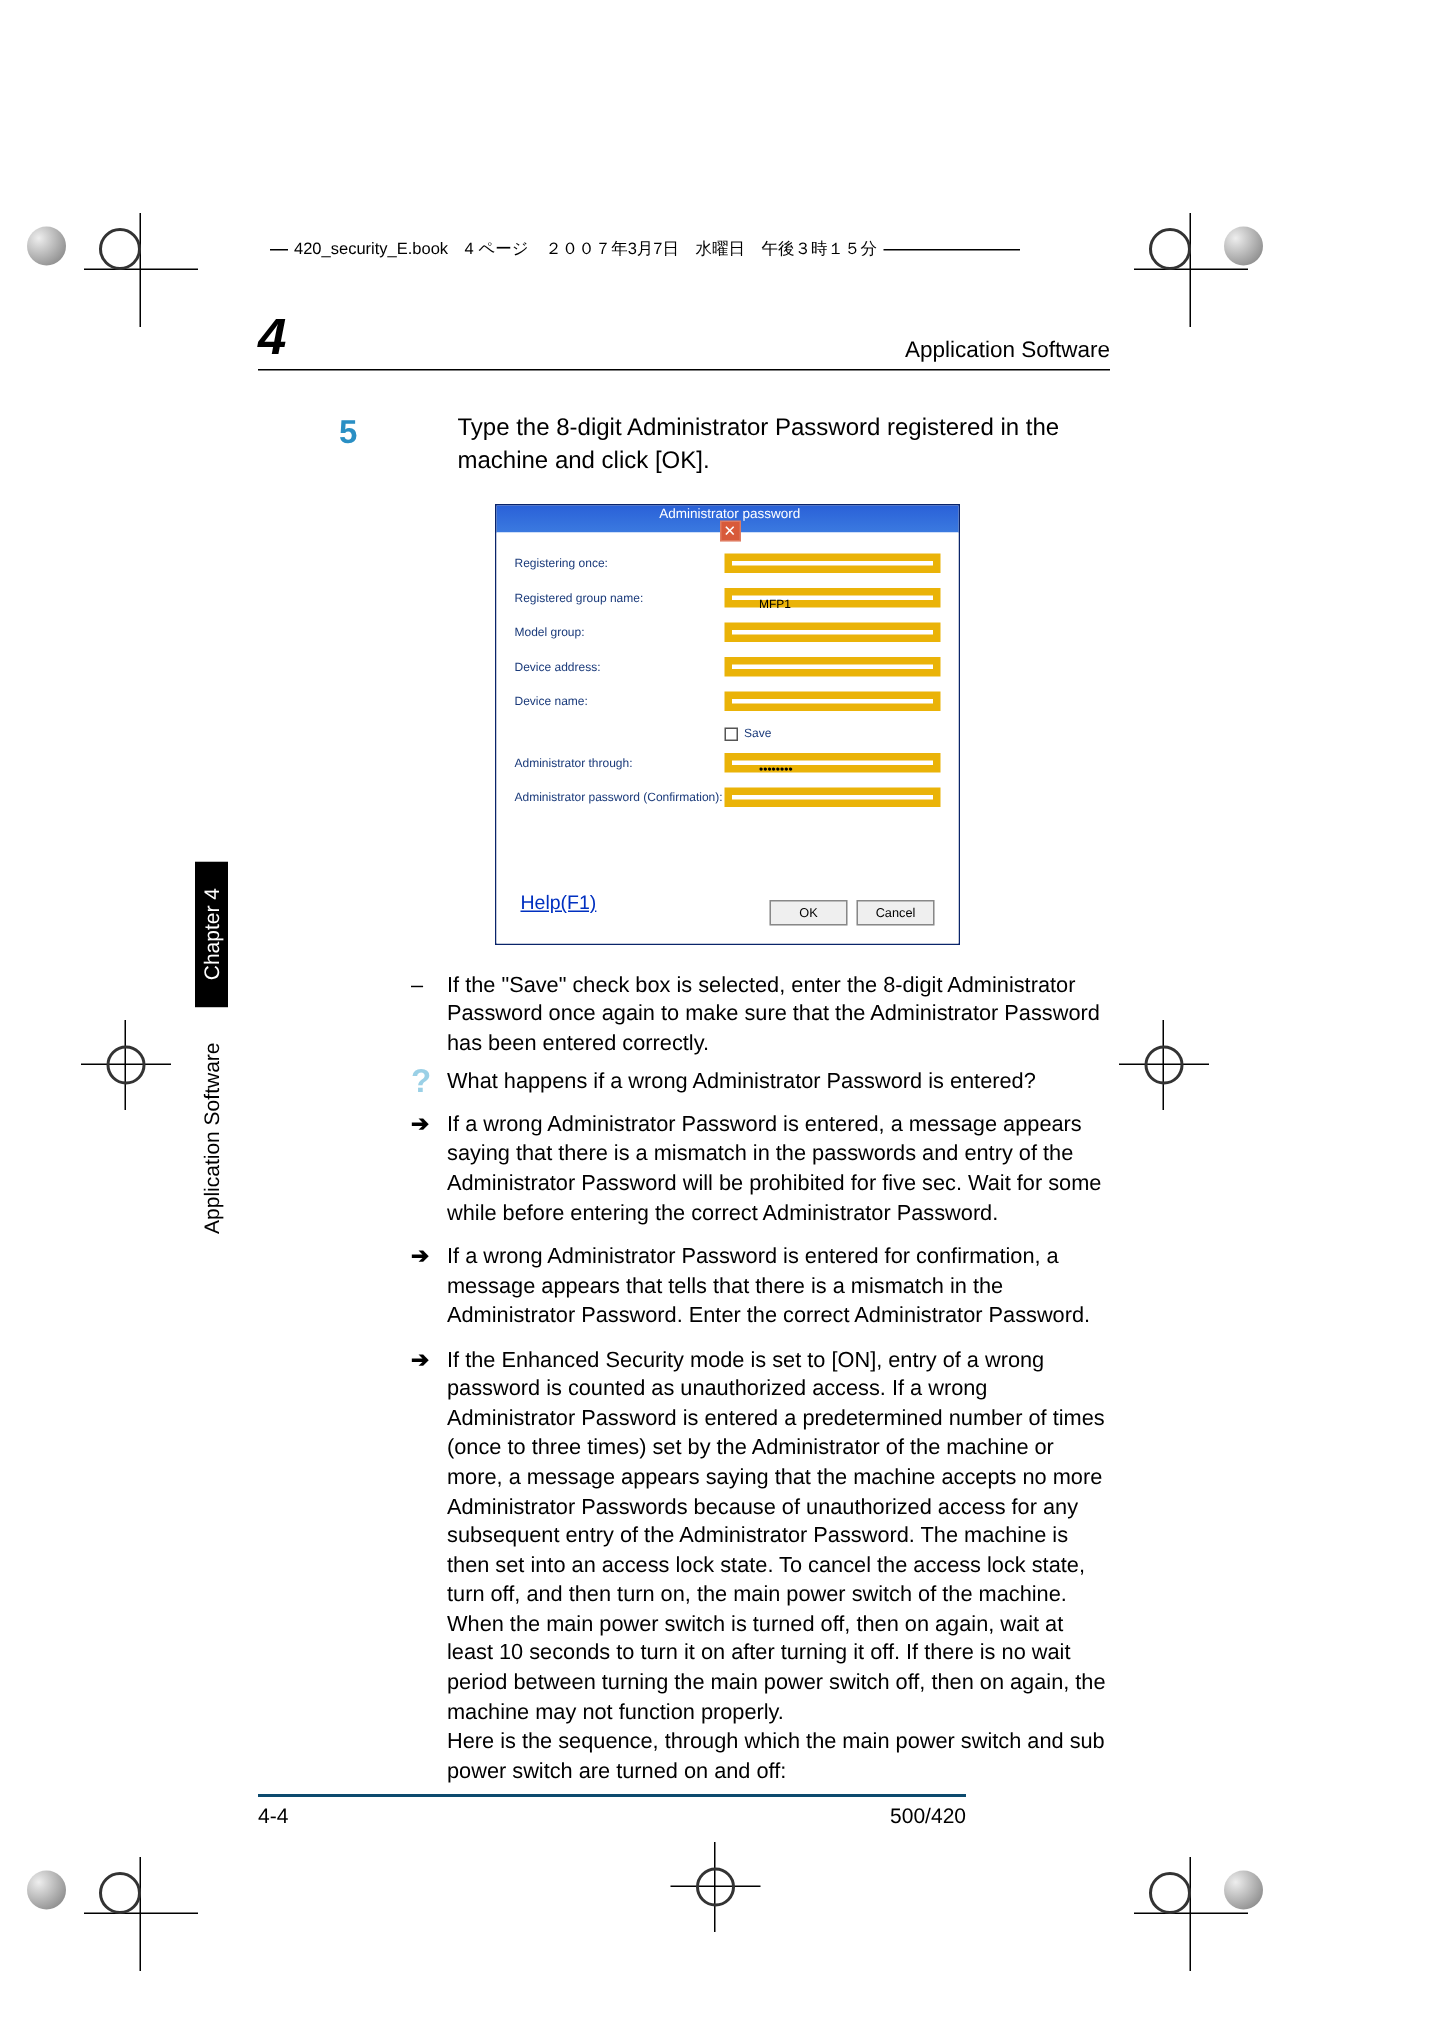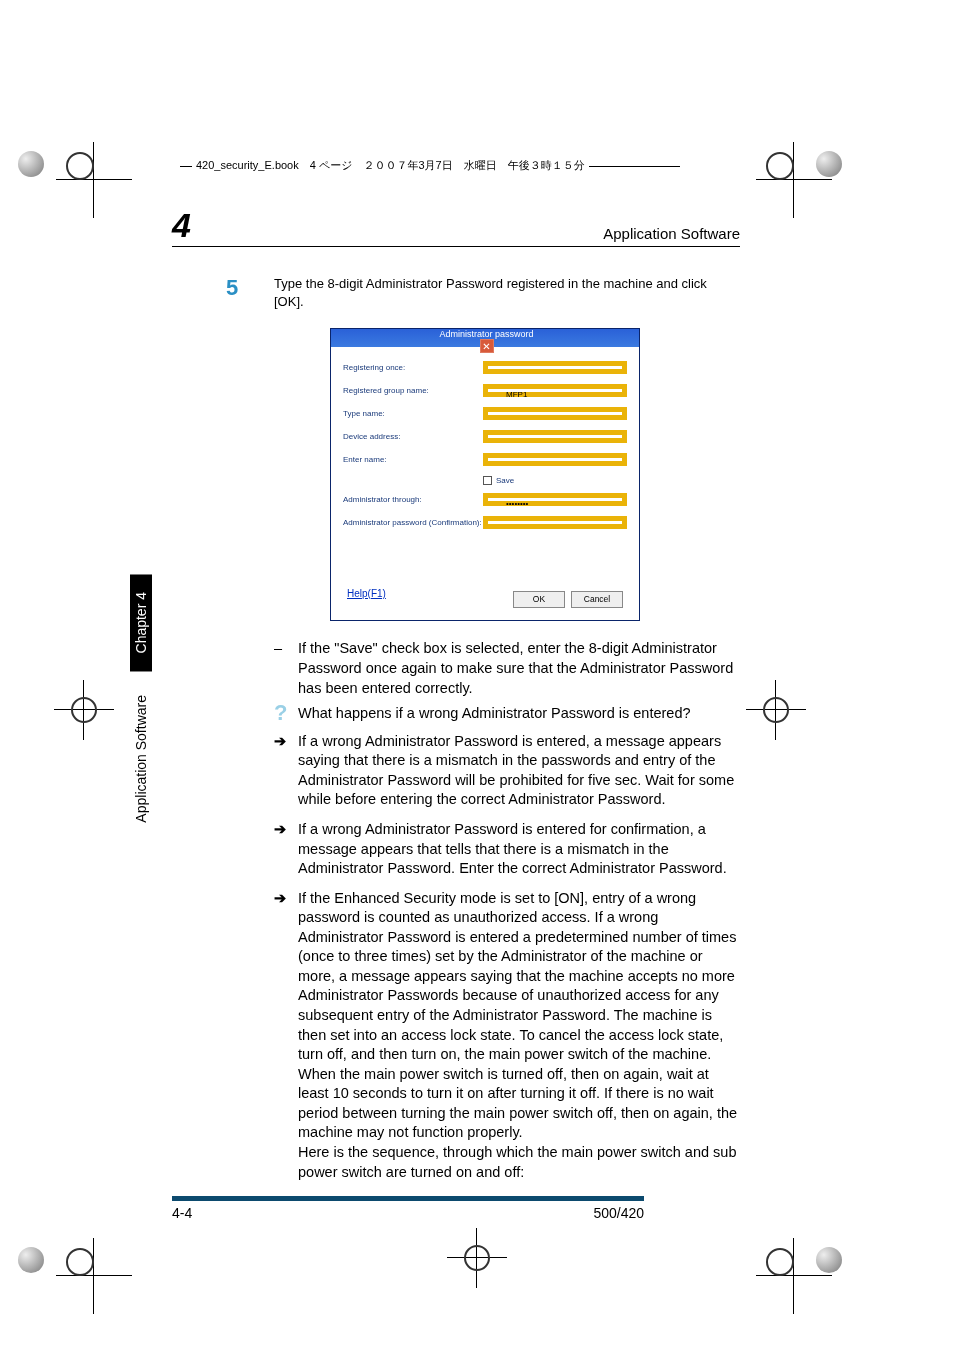--- a/index.html
+++ b/index.html
@@ -35,49 +35,49 @@
   .filepath { position:absolute; left:192px; top:158px; font-size:11px; background:#fff; padding:0 4px; }
 
   .content { position: absolute; left: 130px; top: 208px; width: 610px; }
 
   .header-row { display: flex; align-items: flex-end; justify-content: space-between; border-bottom: 1.5px solid #000; padding-bottom: 4px; margin-left: 42px; }
   .chnum { font-size: 34px; font-weight: bold; font-style: italic; color: #000; line-height: 1; }
   .section-title { font-size: 15px; }
 
   .step { display: flex; margin-top: 28px; margin-left: 96px; }
   .step-num { font-size: 22px; font-weight: bold; color: #2a8fc4; width: 48px; flex: 0 0 48px; }
-  .step-text { font-size: 13px; line-height: 1.35; }
+  .step-text { font-size: 16px; line-height: 1.35; margin-left: 31px; }
 
   
   .dialog-wrap { margin: 18px 0 18px 200px; width: 310px; font-size: 8.5px; border: 1px solid #0a246a; }
   .titlebar { display:flex; align-items:center; justify-content:space-between; height:18px; background: linear-gradient(#2a61d8,#3b7ae0); color:#fff; padding:0 3px 0 6px; font-size:9px;flex-direction:column; }
   .closebox { width:14px; height:14px; background:#d85a3a; color:#fff; text-align:center; line-height:13px; font-size:10px; border:1px solid #fff3; }
   .dlg-body { background:#fff; padding: 14px 12px 10px 12px; }
   .fld { display:flex; align-items:center; margin-bottom: 10px; }
   .fld label { width: 140px; color:#1a3a7a; font-size:8px; }
   .fld .box { flex:1; height:13px; border:5px solid #eab308; background:#fff; font-size:8px; padding:0 18px; line-height:12px; }
   .chk-row { margin: 0 0 8px 140px; font-size:8px; color:#1a3a7a; }
   .chk-row .chk { display:inline-block; width:9px; height:9px; border:1px solid #555; vertical-align:middle; margin-right:4px; }
   .dlg-foot { display:flex; justify-content:space-between; align-items:center; padding: 12px 4px 2px 4px; }
-  .help { color:#0030c0; text-decoration:underline; font-size:10px;margin-top:27px; }
+  .help { color:#0030c0; text-decoration:underline; font-size:13px;margin-top:27px; }
   .dlg-btns { display:flex; gap:6px;margin-top:40px; }
   .dlg-btn { width:52px; height:17px; border:1px solid #888; background:#efefef; font-size:8.5px; text-align:center; line-height:15px; }
 
   .body-text { margin-left: 144px; margin-top: 10px; font-size: 14.5px; line-height: 1.35; }
   .bullet-row { display:flex; margin-bottom: 6px; }
   .bullet-row .mk { width: 24px; flex:0 0 24px; text-align:left; }
   .bullet-row .mk.arrow { color:#000; font-weight:bold; }
   .q-mark { color:#9ad0e6; font-size:22px; font-weight:bold; line-height:0.8; }
 
   .side-tabs { position:absolute; left:130px; top:574px; display:flex; flex-direction:column; align-items:center; }
   .tab { writing-mode: vertical-rl; transform: rotate(180deg); font-size:14px; padding: 18px 3px; margin-bottom: 6px; }
   .tab.dark { background:#000; color:#fff; }
   .tab.light { background:#fff; color:#000; }
 
-  .footer-row { position:absolute; left:172px; right:216px; top:1196px; display:flex; justify-content:space-between; font-size:14px; border-top:5px solid #0c4a6e; padding-top:4px; }
+  .footer-row { position:absolute; left:172px; right:216px; top:1196px; display:flex; justify-content:space-between; font-size:14px; border-top:2px solid #0c4a6e; padding-top:4px; }
 </style>
 </head>
 <body>
 
 <div class="page">
 
   <div class="crop tl">
       <div class="outer"></div>
       <div class="cross"></div>
       <div class="ring" style="left:4px;top:4px;"></div>
@@ -135,29 +135,29 @@
       <div class="dlg-body">
         <div class="fld">
             <label>Registering once:</label>
             <div class="box"></div>
           </div>
         <div class="fld">
             <label>Registered group name:</label>
             <div class="box">MFP1</div>
           </div>
         <div class="fld">
-            <label>Type name:</label>
+            <label>Model group:</label>
             <div class="box"></div>
           </div>
         <div class="fld">
             <label>Device address:</label>
             <div class="box"></div>
           </div>
         <div class="fld">
-            <label>Enter name:</label>
+            <label>Device name:</label>
             <div class="box"></div>
           </div>
         <div class="chk-row"><span class="chk"></span><span>Save</span></div>
         <div class="fld">
             <label>Administrator through:</label>
             <div class="box">••••••••</div>
           </div>
         <div class="fld">
             <label>Administrator password (Confirmation):</label>
             <div class="box"></div>

